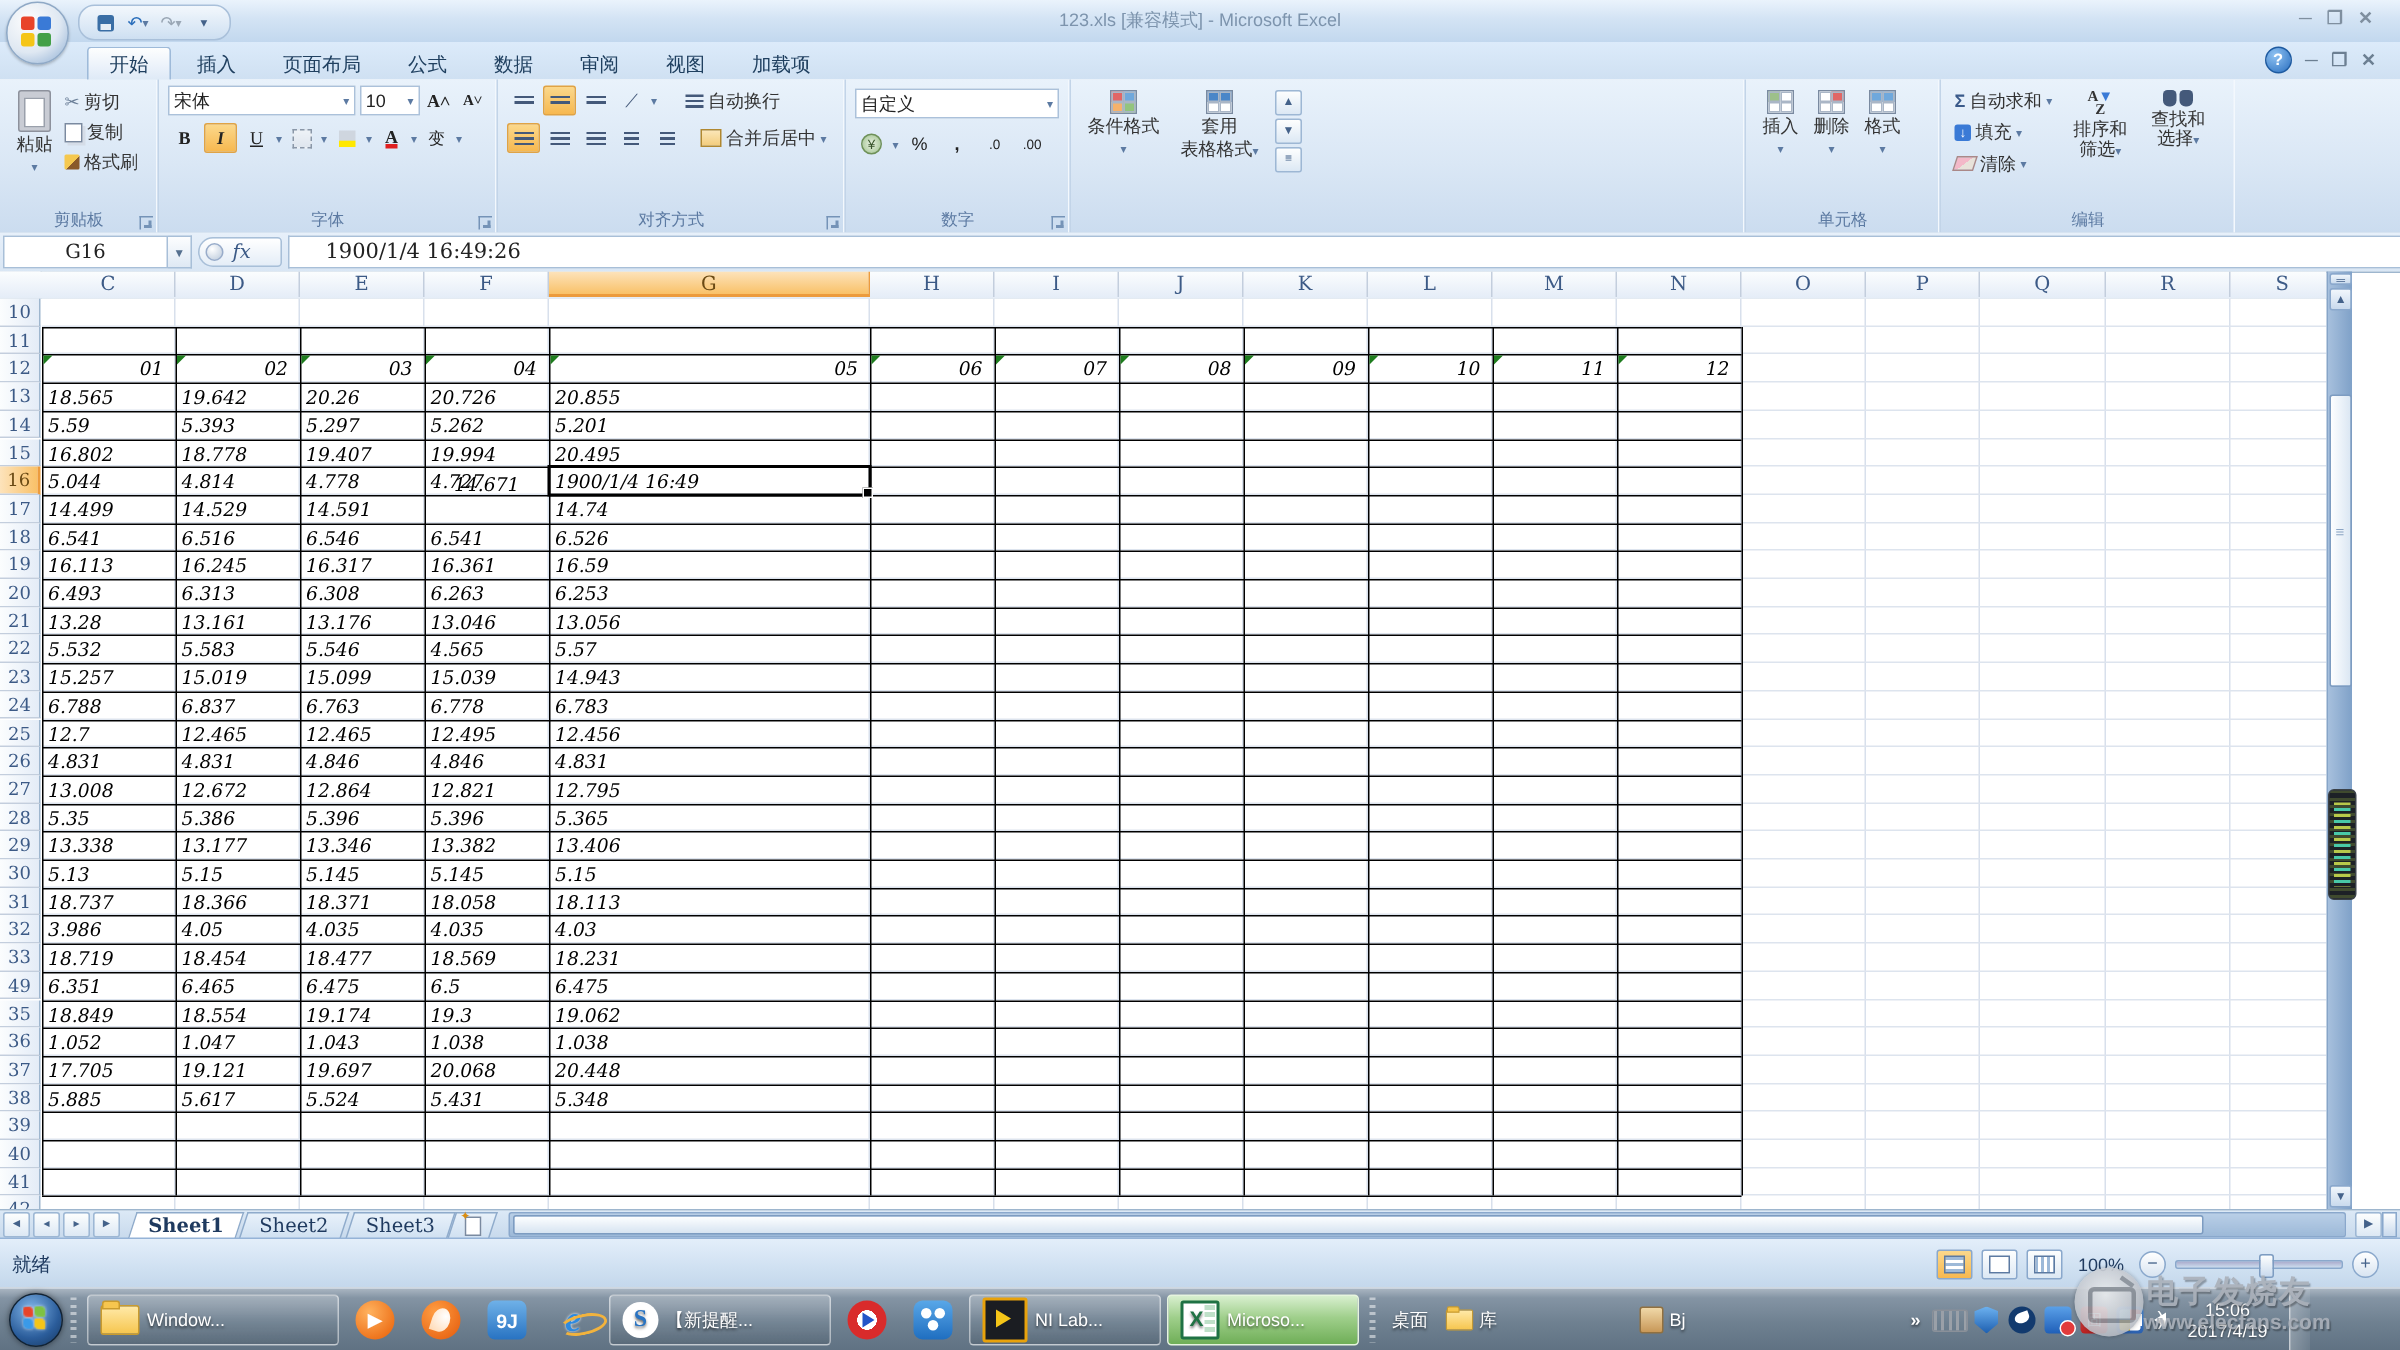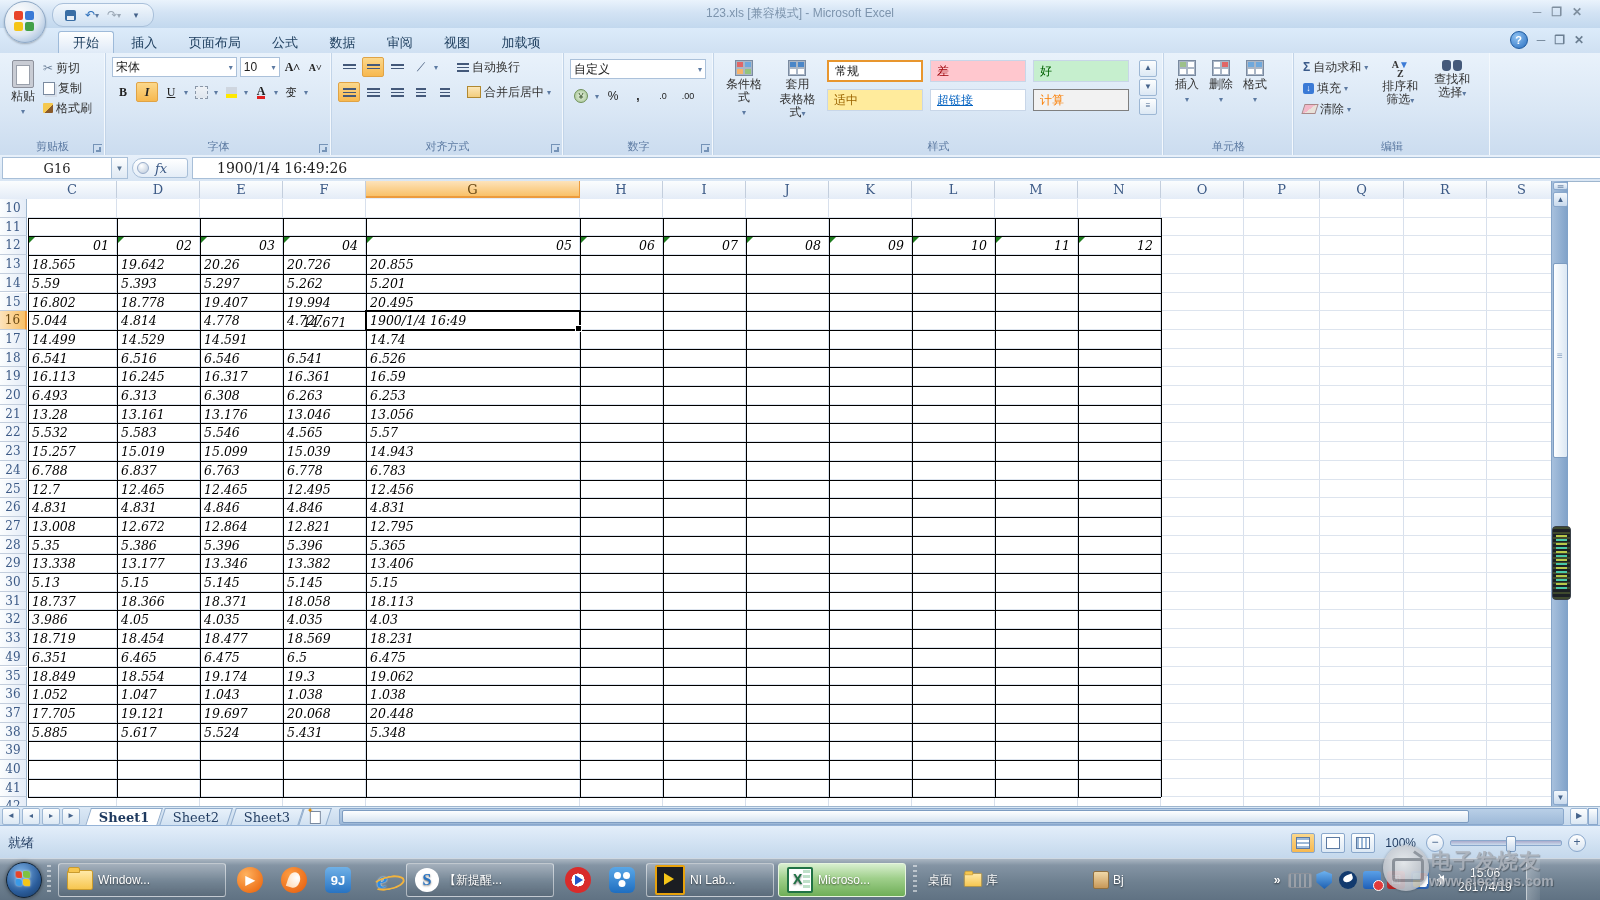--- a/index.html
+++ b/index.html
@@ -426,35 +426,26 @@
       <div class="bigbtn">
         <span class="grid16">
           <i style="background:#4a86c8"></i>
             <i style="background:#4a86c8"></i>
             <i style="background:#fff"></i>
             <i style="background:#fff"></i>
           </span>
         <span>套用</span>
         <span><span>表格格式</span><span class="arrow">▾</span></span>
       </div>
-      <div style="display:grid;grid-template-columns:repeat(3,100px);grid-auto-rows:26px;gap:3px;margin-top:3px">
-        <div class="stylecell st-normal">常规</div>
-        <div class="stylecell st-bad">差</div>
-        <div class="stylecell st-good">好</div>
-        <div class="stylecell st-neutral">适中</div>
-        <div class="stylecell st-link">超链接</div>
-        <div class="stylecell st-calc">计算</div>
-      </div>
       <div style="display:flex;flex-direction:column;gap:2px;margin-top:3px">
         <div class="navbtn">▲</div>
         <div class="navbtn">▼</div>
         <div class="navbtn">≡</div>
       </div>
     </div>
-    <div class="glabel">样式</div>
   </div>
 
   <div class="group" style="width:130px">
     <div style="display:flex">
       <div class="bigbtn">
         <span class="grid16">
             <i style="background:#9dc08a"></i>
             <i style="background:#fff"></i>
             <i style="background:#fff"></i>
             <i style="background:#fff"></i>

